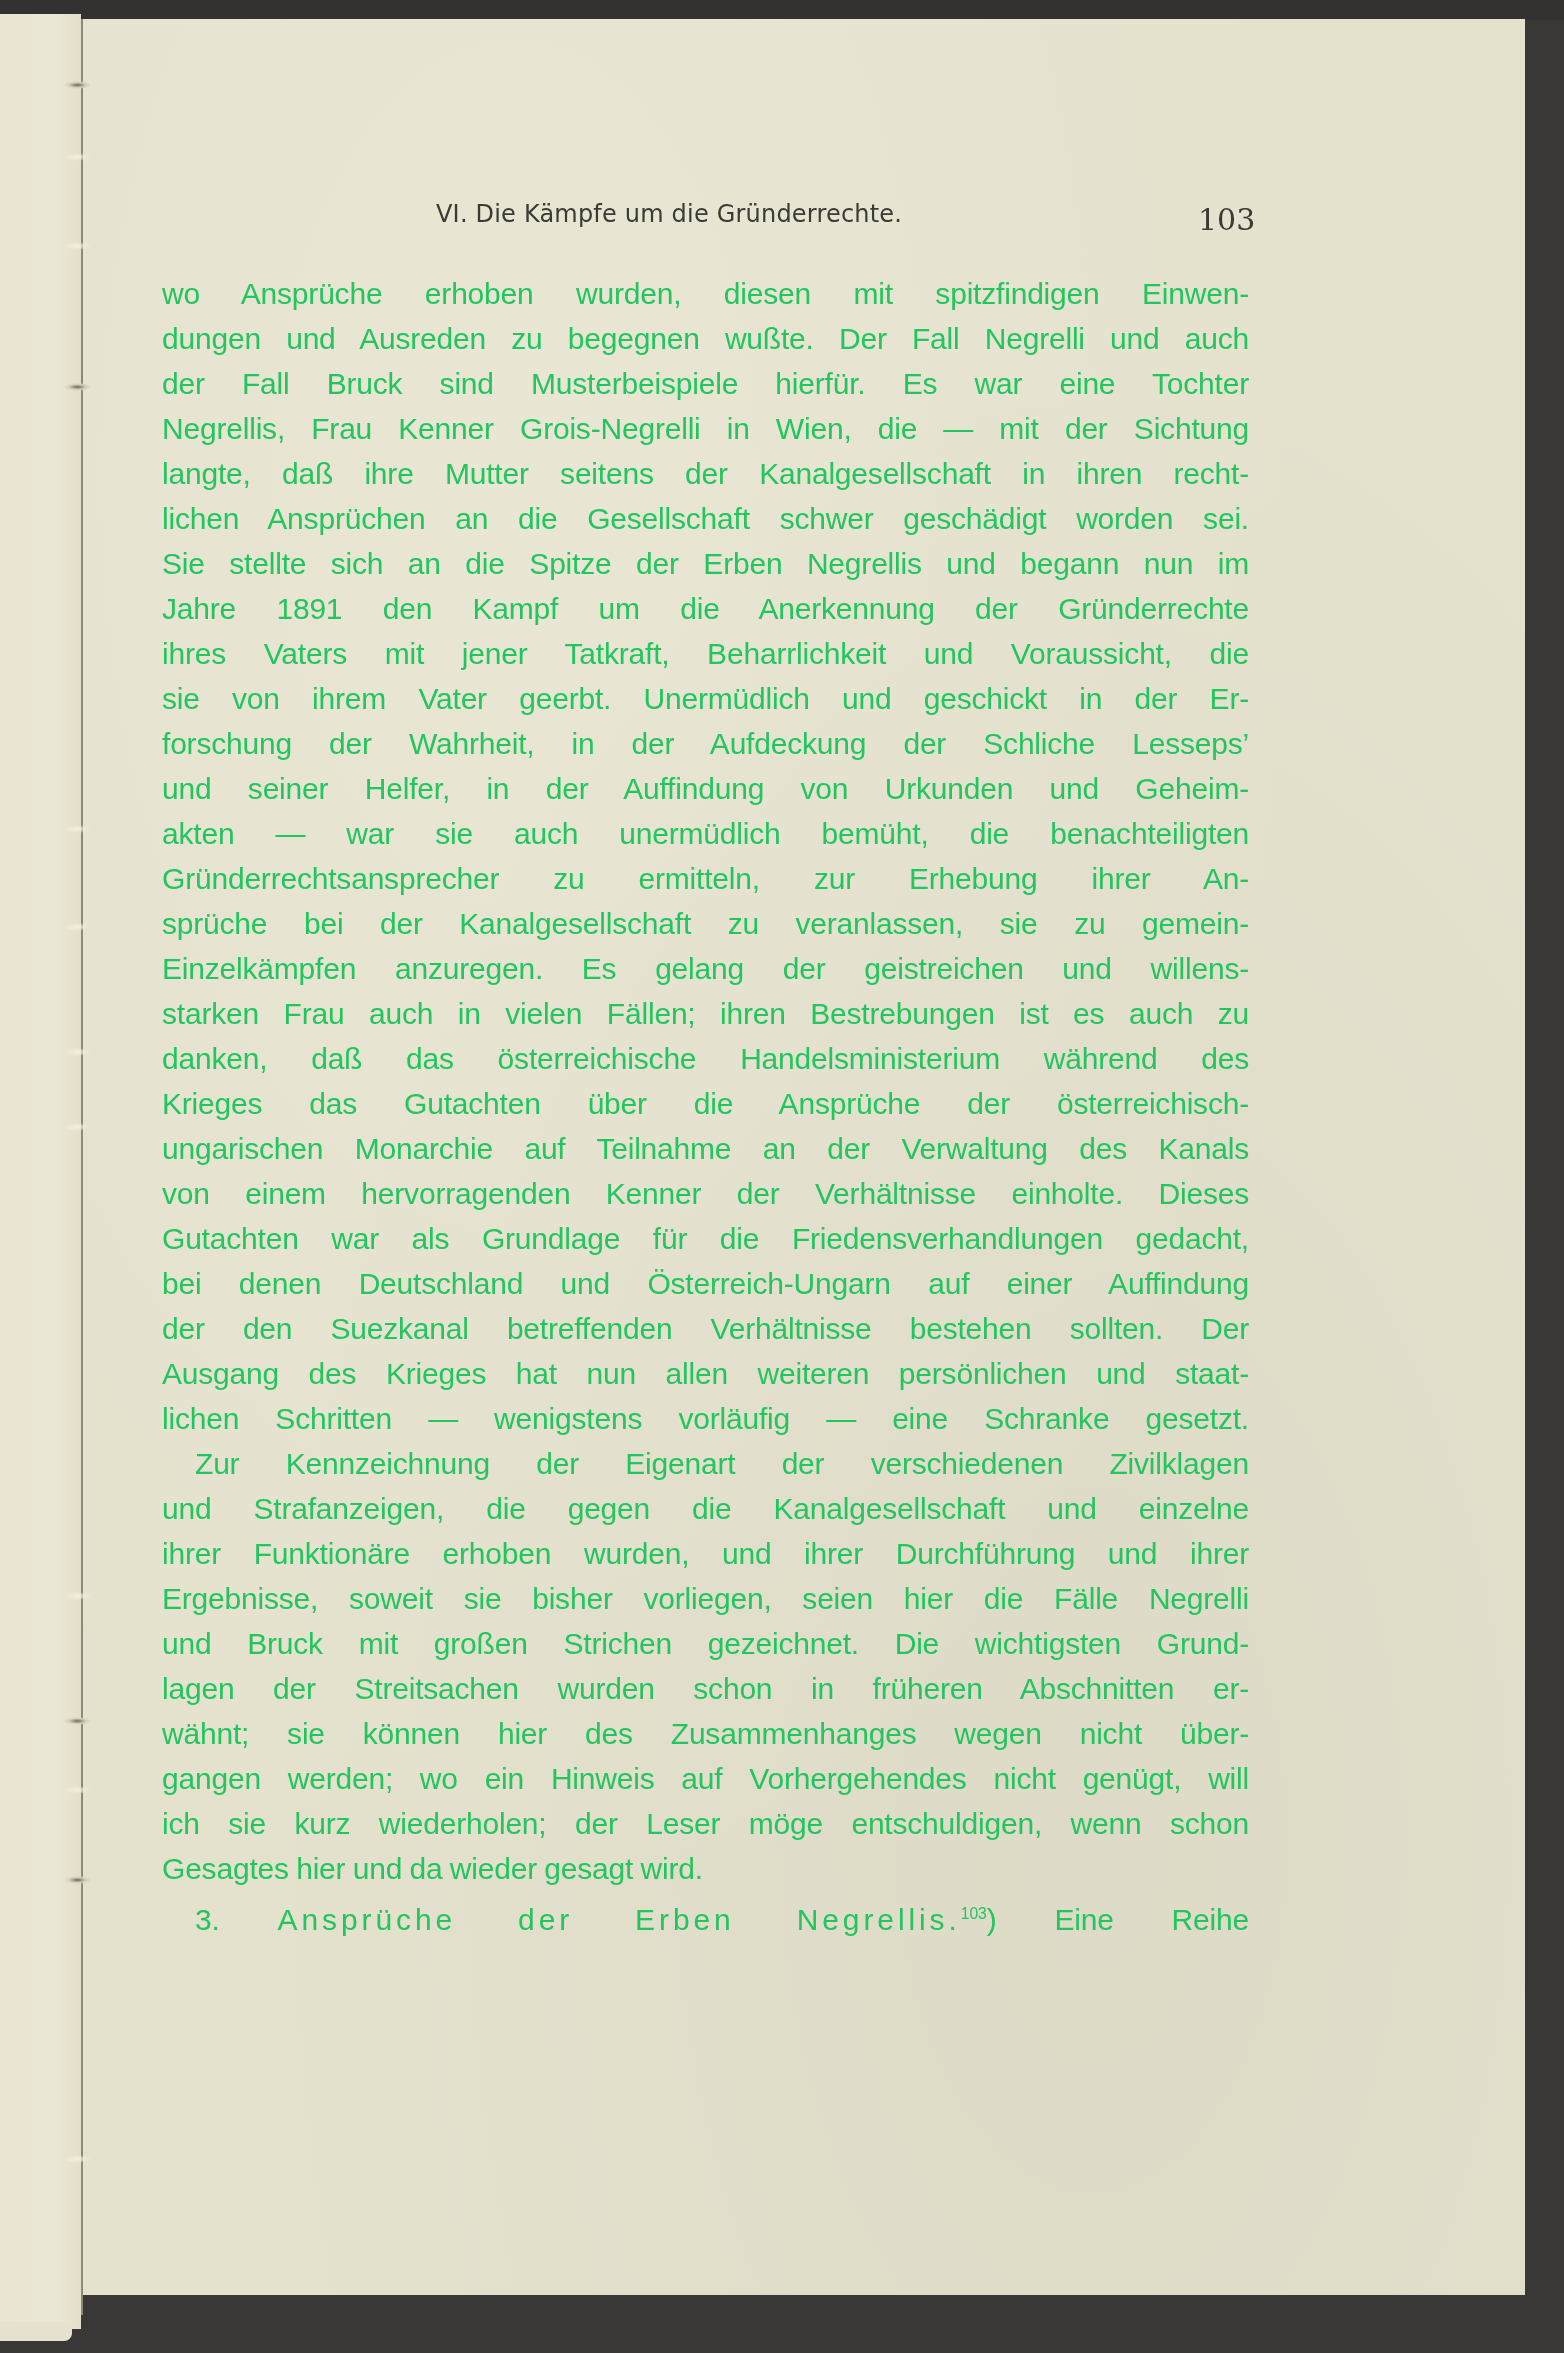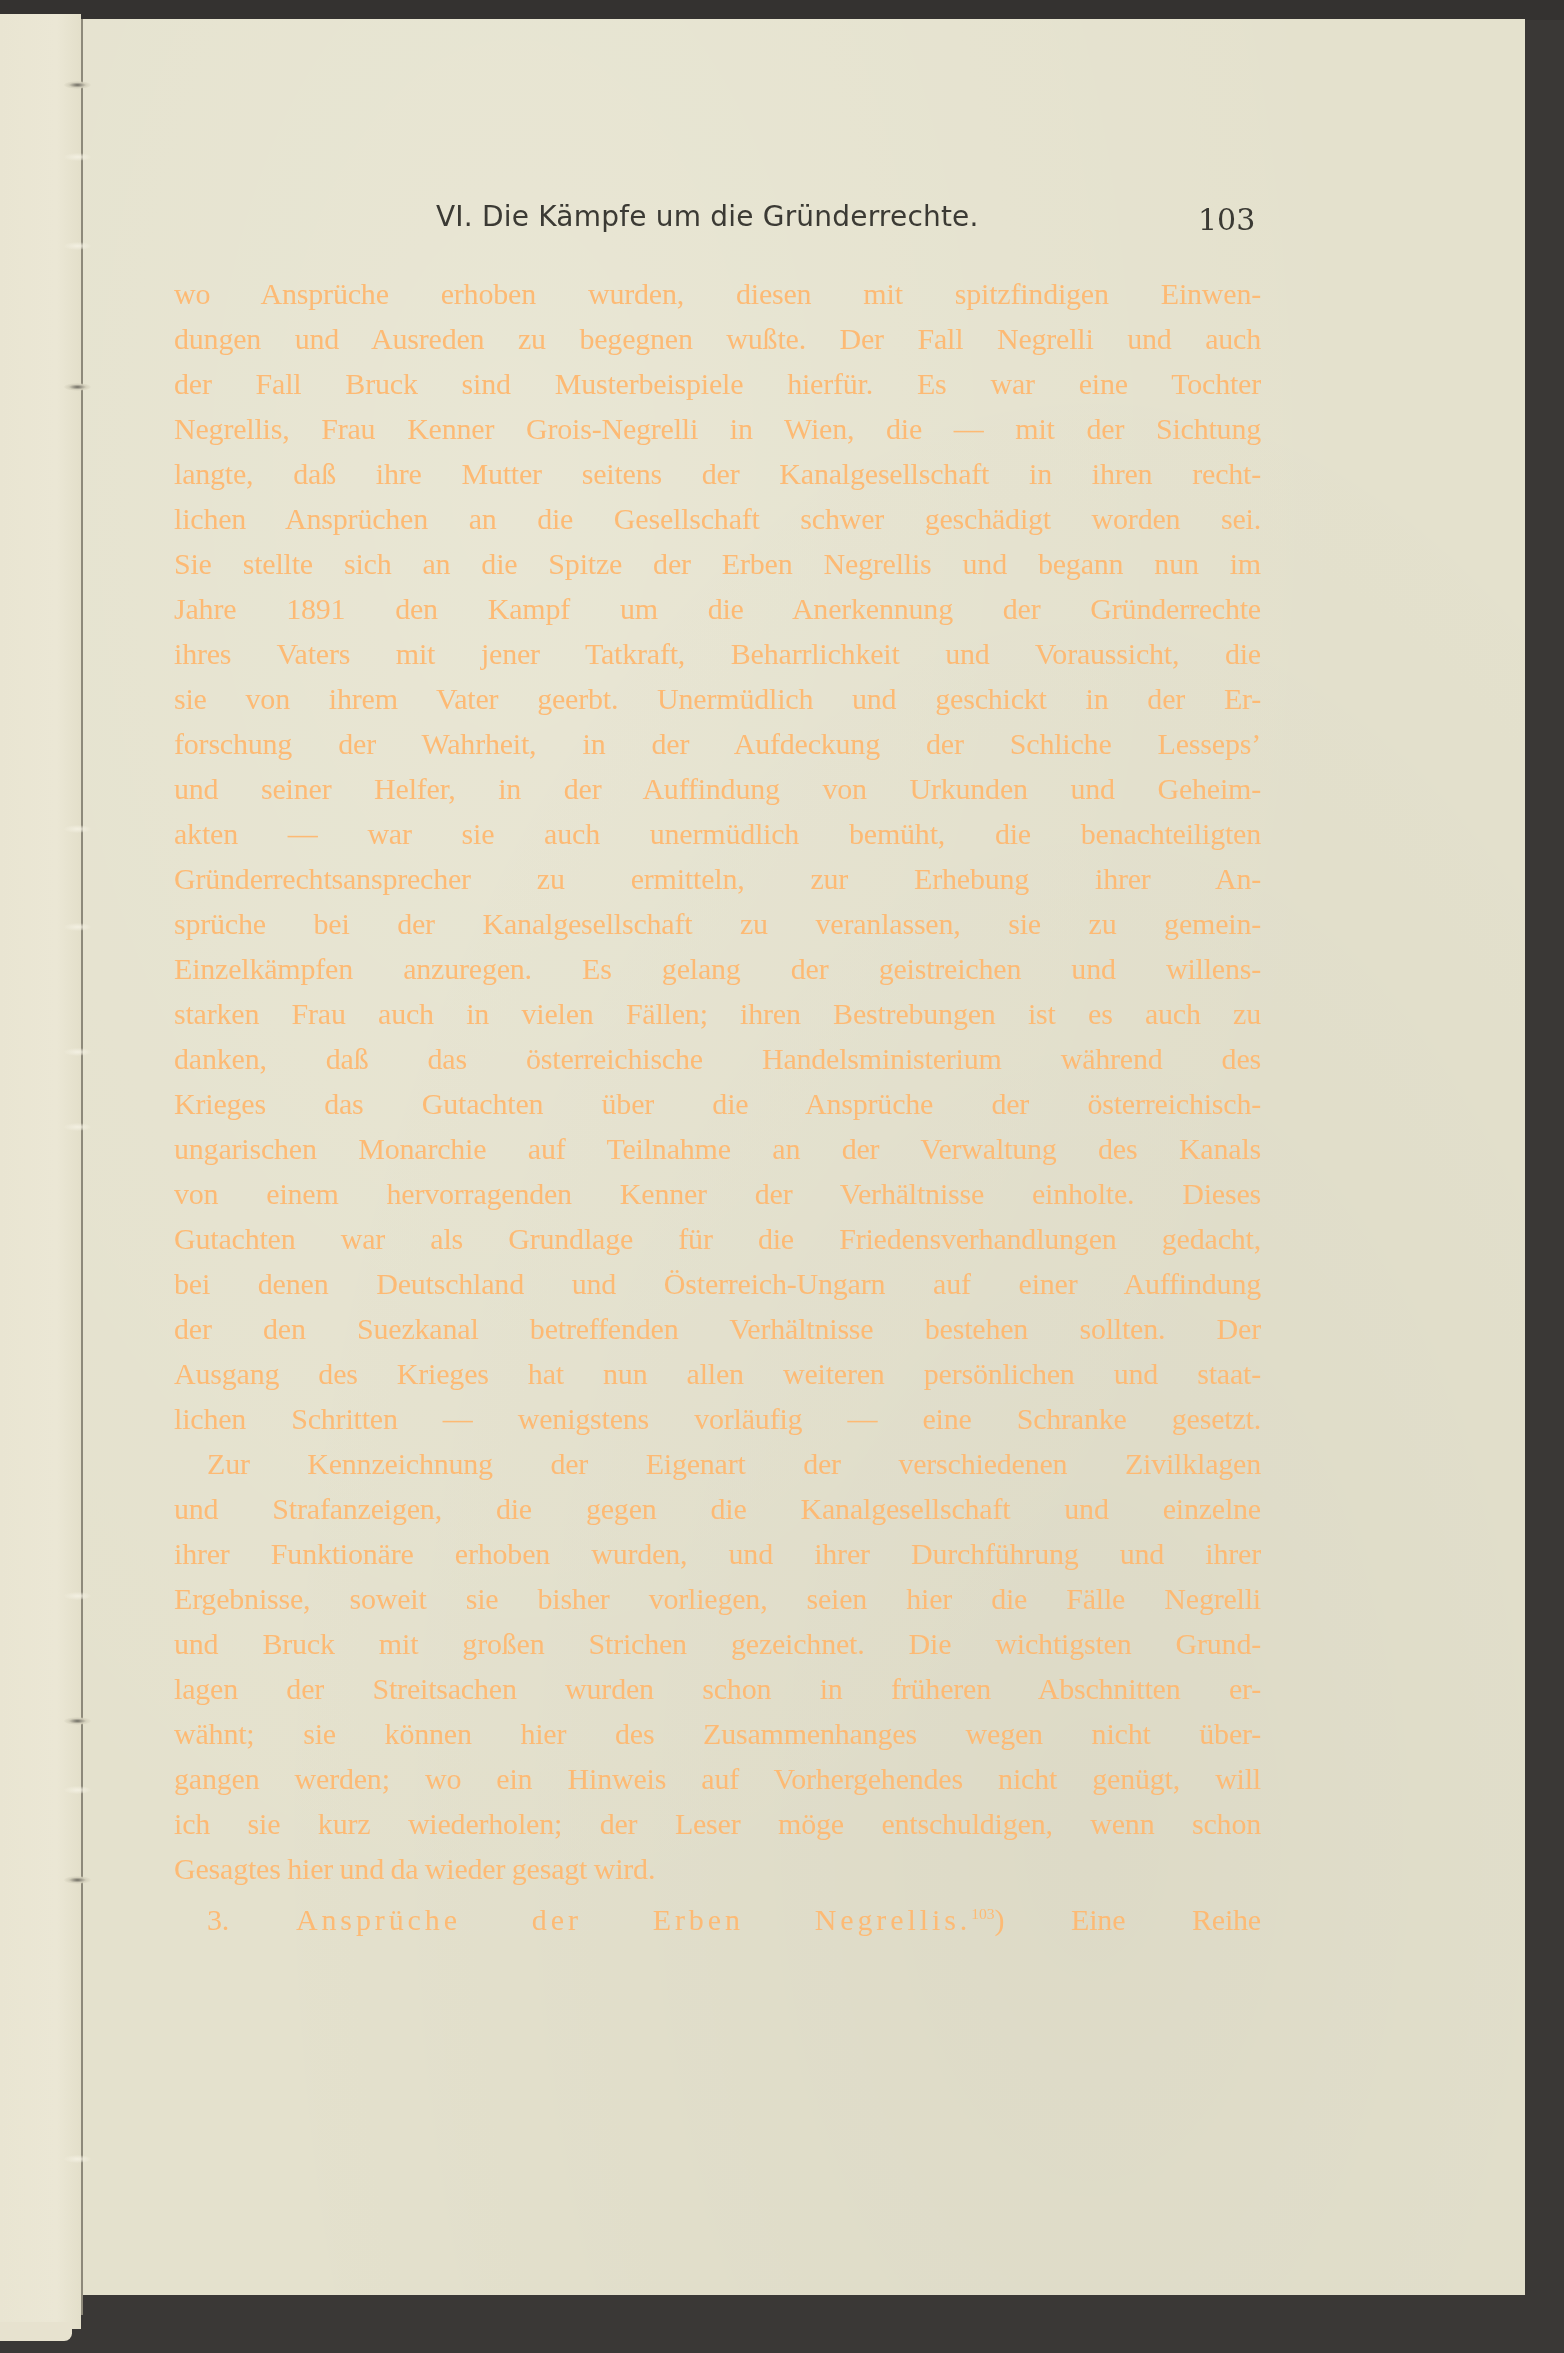--- a/index.html
+++ b/index.html
@@ -53,40 +53,40 @@
     }
     .gutter-mark.dark {
       background: radial-gradient(ellipse, #6d6a60 0%, #d5d1bd 45%, rgba(243,240,226,0) 75%);
     }
 
     .running-head {
       position: absolute;
       top: 200px;
       left: 436px;
       font-family: "DejaVu Sans", "Liberation Sans", sans-serif;
-      font-size: 28px;
+      font-size: 24px;
       color: #3b3a34;
       letter-spacing: 0.2px;
     }
     .page-number {
       position: absolute;
       top: 202px;
       left: 1198px;
       font-family: "DejaVu Serif", "Liberation Serif", serif;
       font-size: 30px;
       color: #3b3a34;
     }
 
     .text-block {
       position: absolute;
-      left: 174px;
+      left: 162px;
       top: 271px;
       width: 1087px;
-      color: #fdba74;
-      font-family: Liberation Serif, serif;
+      color: #22c55e;
+      font-family: Liberation Sans, sans-serif;
       font-size: 30px;
     }
     .line {
       height: 45px;
       line-height: 45px;
       white-space: nowrap;
       text-align: justify;
       text-align-last: justify;
       letter-spacing: -0.2px;
       word-spacing: -0.8px;

